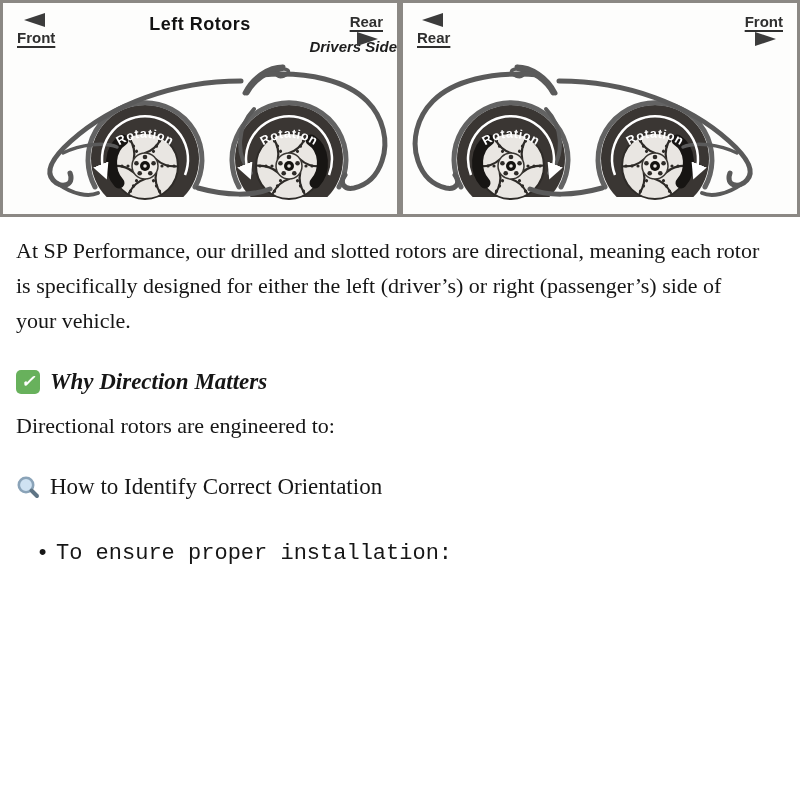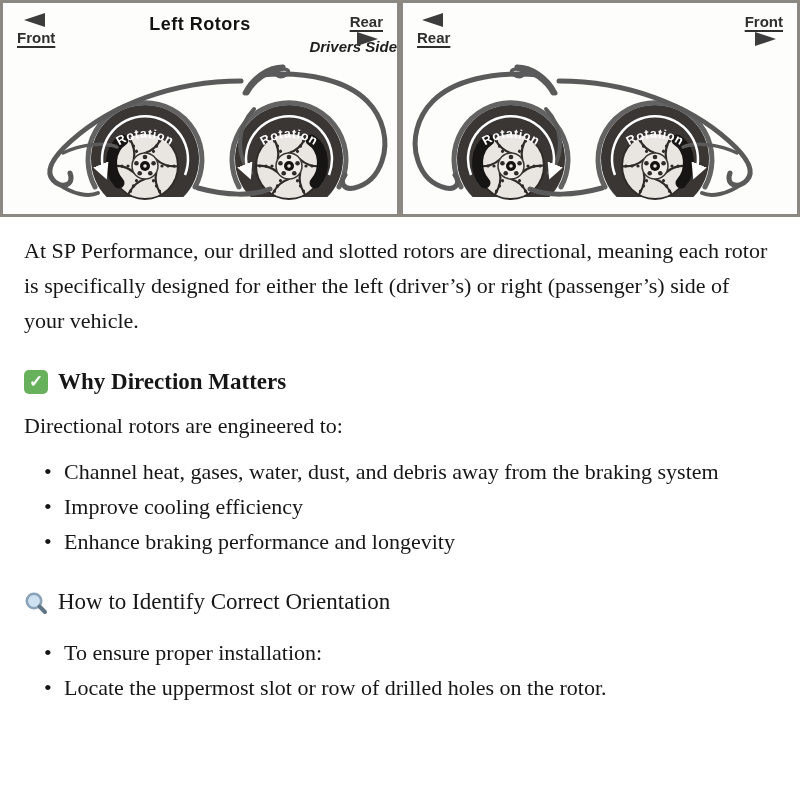--- a/index.html
+++ b/index.html
@@ -23,36 +23,36 @@
   .tri { width:0; height:0; border-top:7px solid transparent; border-bottom:7px solid transparent; }
   .tri-left  { border-right:21px solid #3c3c3c; margin-right:3px; }
   .tri-right { border-left:21px solid #3c3c3c; margin-left:3px; }
   .panel-title { text-align:center; font-weight:bold; font-size:18px; line-height:28px;
                  color:#121212; letter-spacing:0.5px; }
   .panel-subtitle { text-align:right; font-weight:bold; font-style:italic;
                     font-size:15px; color:#1d1d1d; }
   .car-svg { display:block; width:100%; height:152px; }
 
   
-  .content { padding:16px 30px 0 24px; font-size:22px; line-height:1.6; }
+  .content { padding:16px 30px 0 16px; font-size:22px; line-height:1.6; }
   .intro { max-width:748px; }
   .section-heading { display:flex; align-items:center; gap:10px;
                      font-size:23px; margin-top:25px; }
-  .section-heading.bold { font-weight:bold; }
+  .section-heading.bold { font-weight:bold;font-style:italic; }
   .check-icon { width:24px; height:24px; border-radius:5px; background:#68b15c;
                 display:inline-flex; align-items:center; justify-content:center;
                 flex:0 0 auto; }
   .check-icon::after { content:"✓"; color:#ffffff; font-size:17px; font-weight:bold;
                        font-family:"Liberation Sans", sans-serif; }
   .mag-icon { flex:0 0 auto; }
   .lead { margin-top:8px; }
   .blist { margin-top:10px; list-style:none; }
   .blist li { position:relative; padding-left:40px; max-width:710px; }
   .blist li::before { content:"•"; position:absolute; left:20px; top:0; }
-  .sec2-list { margin-top:14px; }
+  .sec2-list { margin-top:31px;font-family:Liberation Mono, monospace; }
 </style>
 </head>
 <body>
 
 <svg width="0" height="0" style="position:absolute" aria-hidden="true">
   <defs>
     <marker id="rothead" viewBox="0 0 10 10" refX="7" refY="5" markerWidth="6.5" markerHeight="6.5" orient="auto">
       <path d="M 0 0 L 10 5 L 0 10 Z" fill="#ffffff"></path>
     </marker>
     <clipPath id="archclip">
@@ -183,32 +183,26 @@
 
   <p class="intro">At SP Performance, our drilled and slotted rotors are directional, meaning each rotor is specifically designed for either the left (driver’s) or right (passenger’s) side of your vehicle.</p>
 
   <div class="section-heading bold">
     <span class="check-icon"></span>
     <span>Why Direction Matters</span>
   </div>
 
   <p class="lead">Directional rotors are engineered to:</p>
 
-  <ul class="blist">
-    <li>Channel heat, gases, water, dust, and debris away from the braking system</li>
-    <li>Improve cooling efficiency</li>
-    <li>Enhance braking performance and longevity</li>
-  </ul>
 
   <div class="section-heading">
     <svg class="mag-icon" width="24" height="24" viewBox="0 0 24 24">
       <circle cx="10" cy="10" r="7.2" fill="#cfe2f2" stroke="#8aa3b8" stroke-width="2.6"></circle>
       <line x1="15.5" y1="15.5" x2="21" y2="21" stroke="#5f7585" stroke-width="4" stroke-linecap="round"></line>
     </svg>
     <span>How to Identify Correct Orientation</span>
   </div>
 
   <ul class="blist sec2-list">
     <li>To ensure proper installation:</li>
-    <li>Locate the uppermost slot or row of drilled holes on the rotor.</li>
   </ul>
 
 </div>
 
 </body></html>

